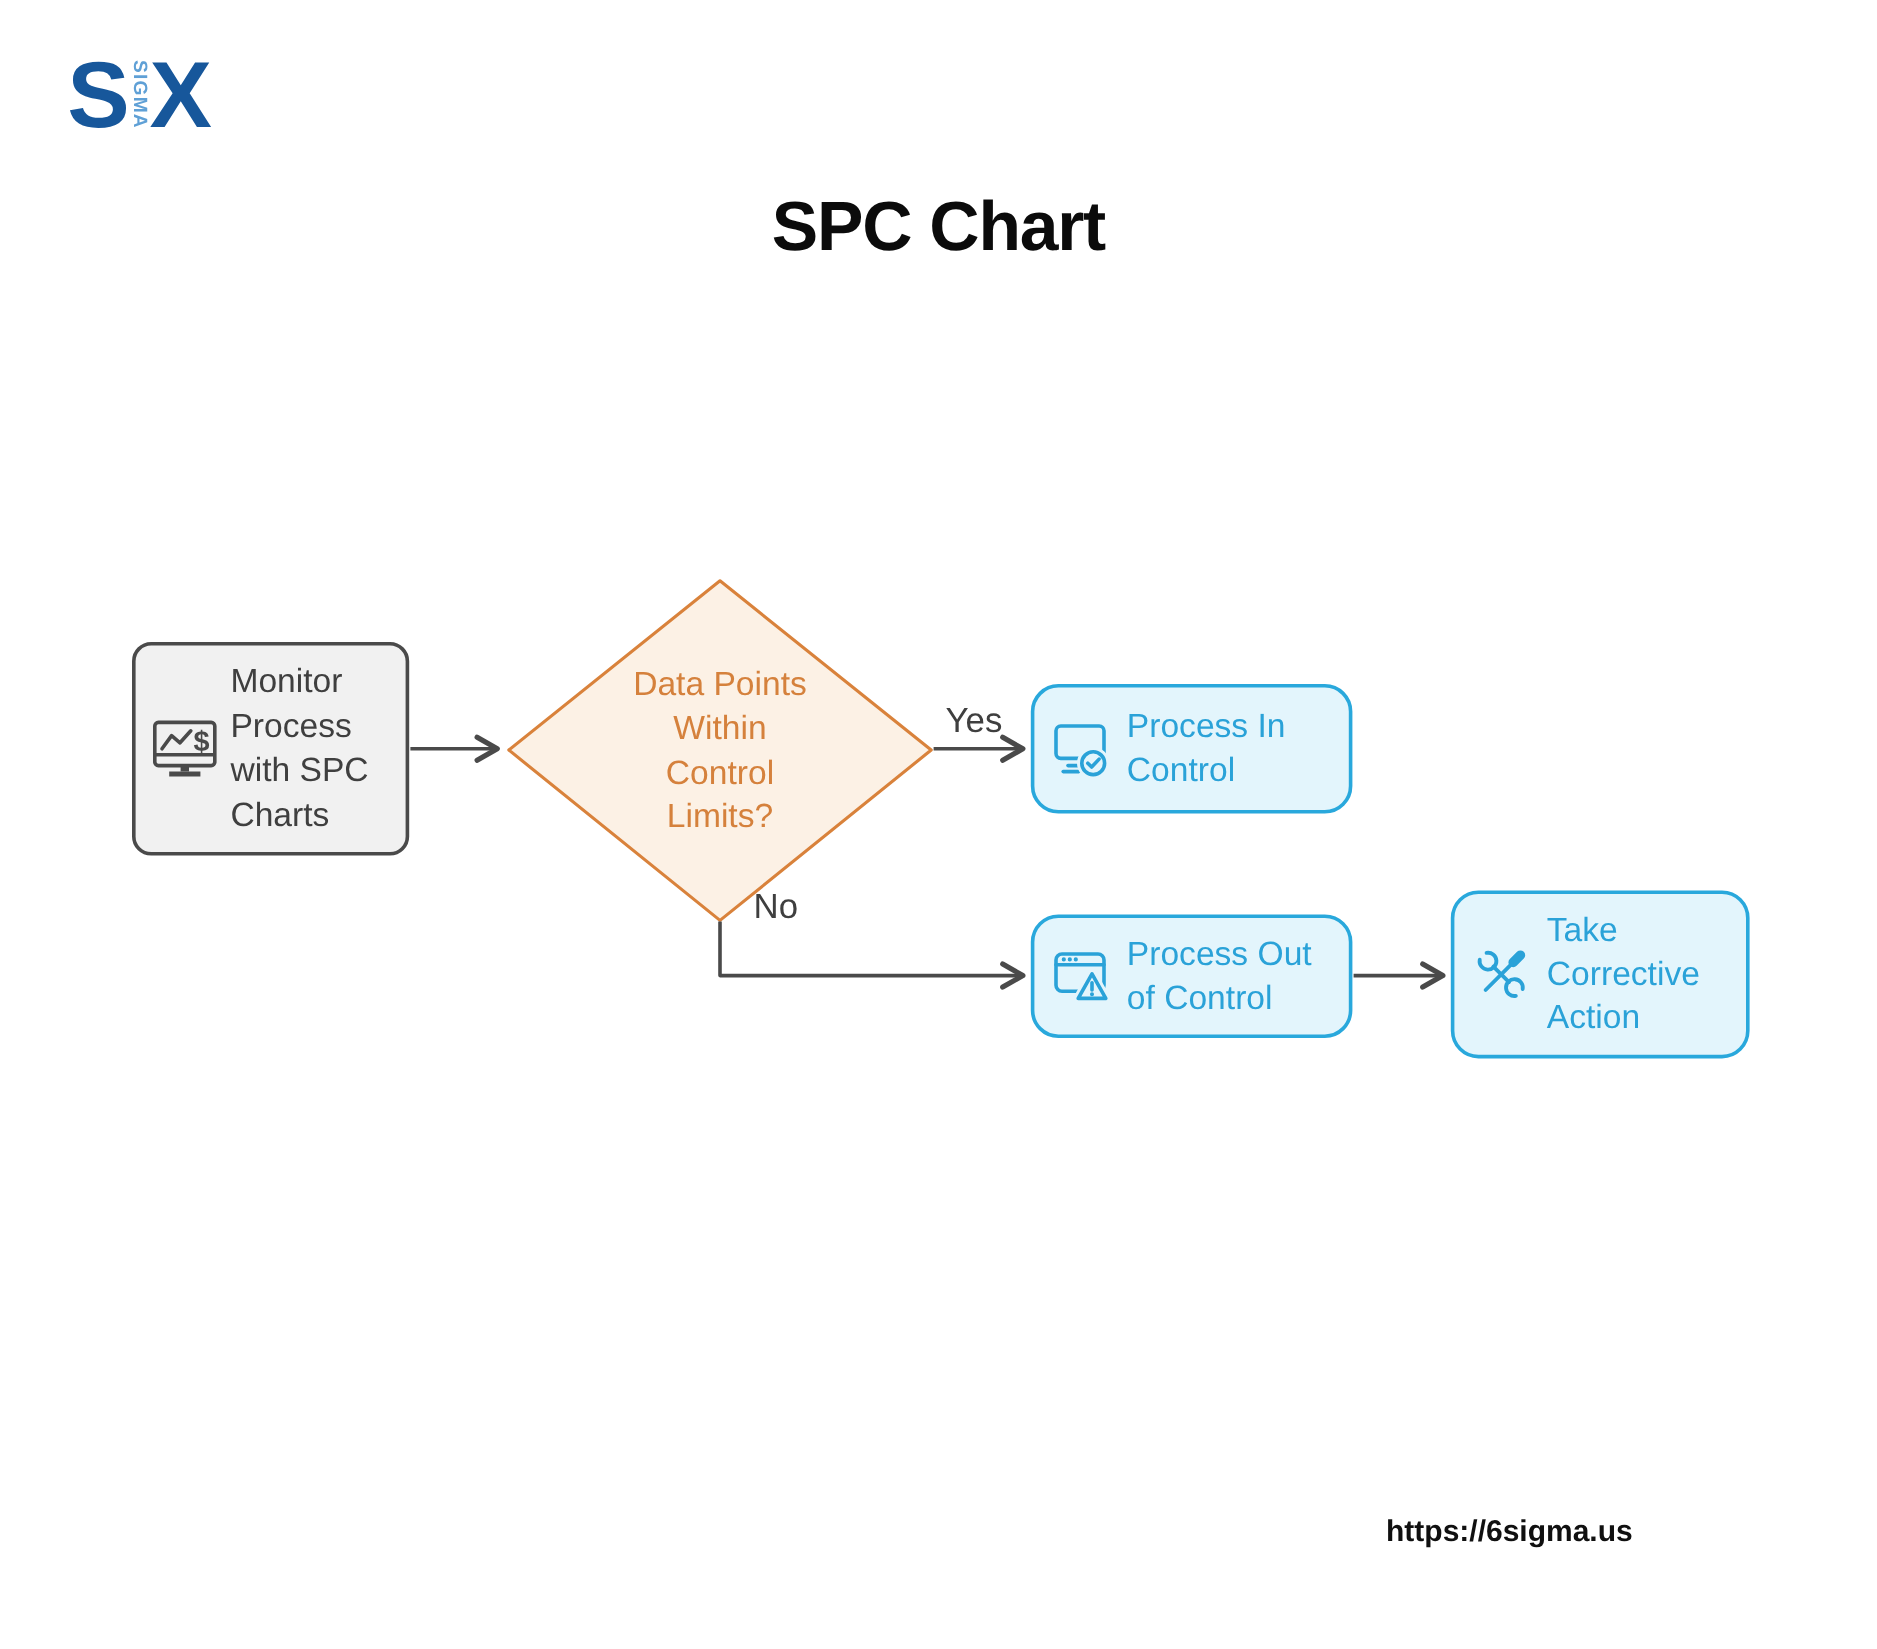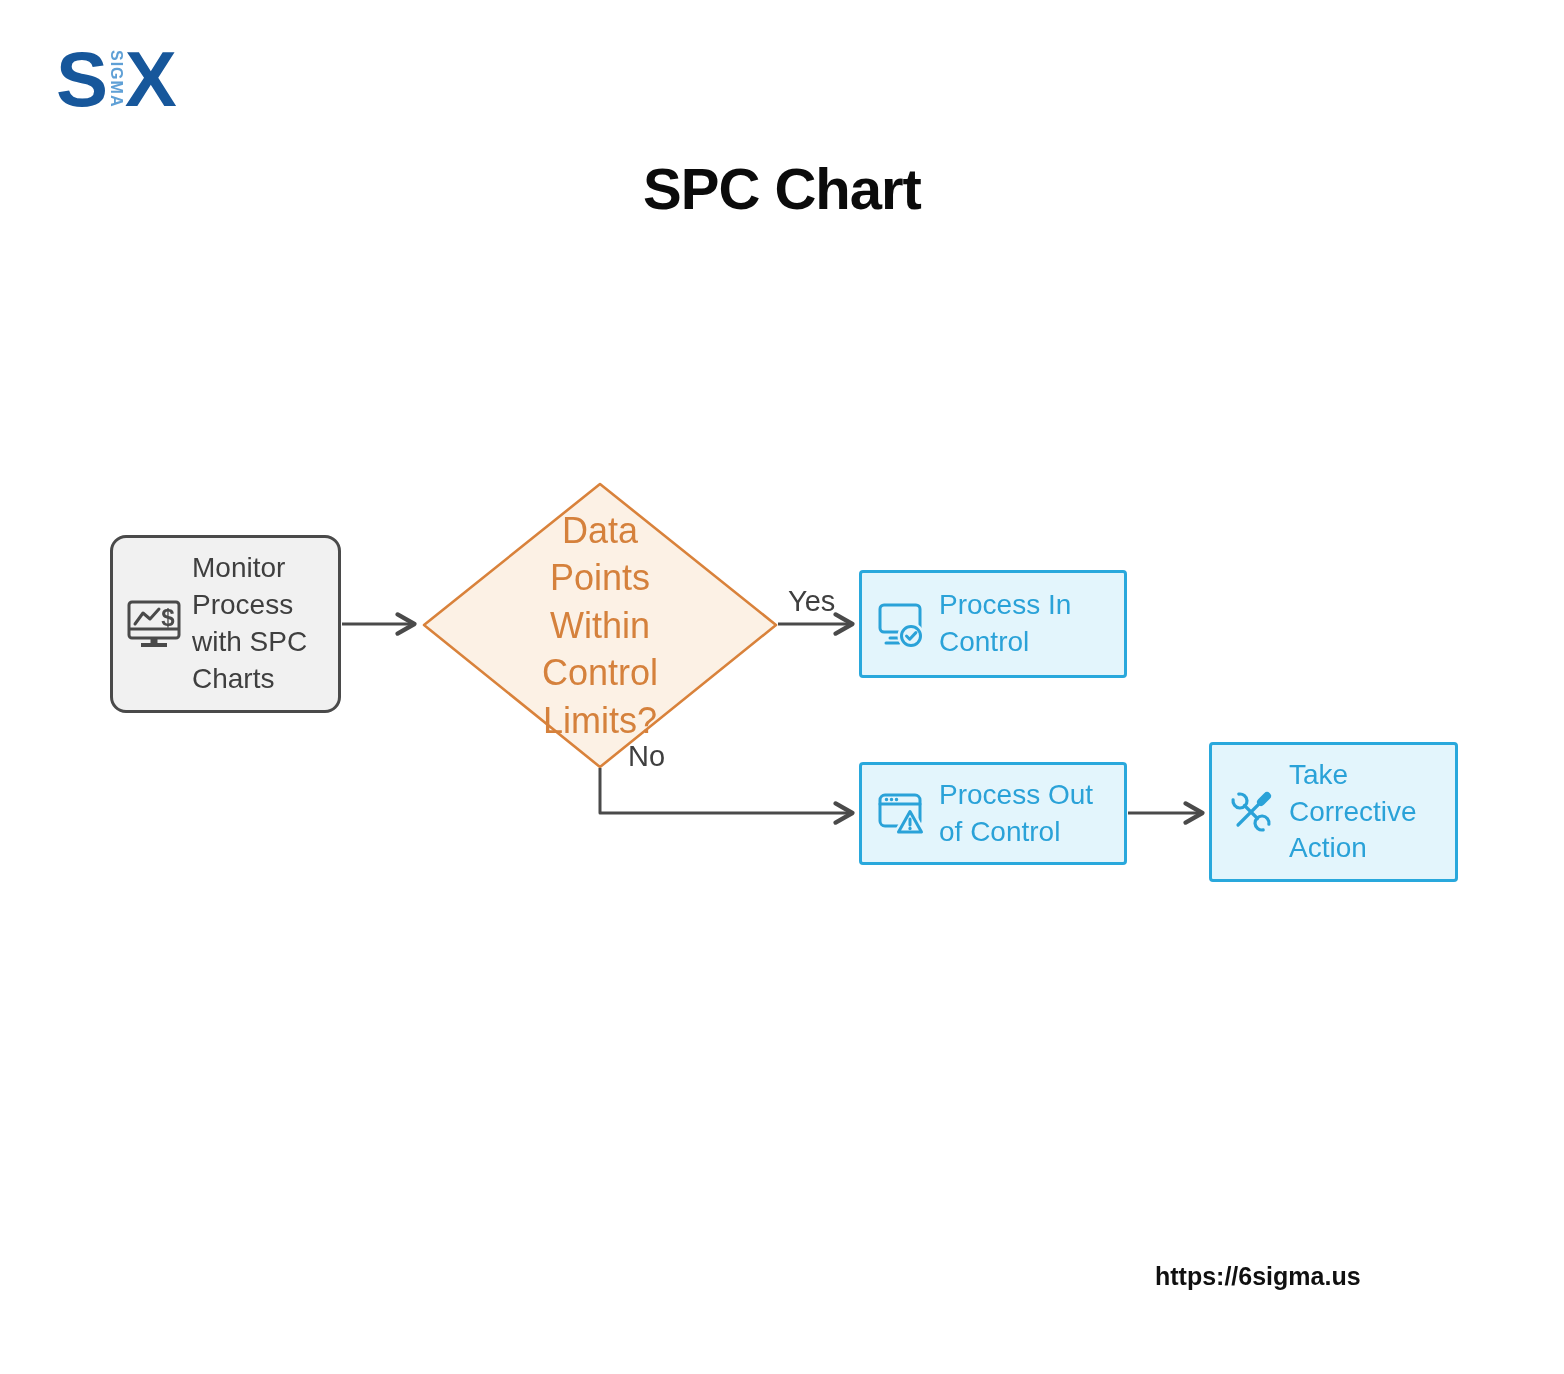--- a/index.html
+++ b/index.html
@@ -52,40 +52,40 @@
   .icon { display: flex; align-items: center; justify-content: center; flex: 0 0 auto; }
 
   .node-monitor {
     left: 110px; top: 535px; width: 231px; height: 178px;
     background: #F1F1F1; border-color: #4A4A4A; border-radius: 16px;
     padding: 0 10px 0 13px; gap: 10px;
   }
   .node-monitor .label { color: #3F3F3F; width: 132px; }
 
   .node-blue {
-    background: #E3F5FC; border-color: #29A8DC; border-radius: 4px;
+    background: #E3F5FC; border-color: #29A8DC; border-radius: 23px;
     padding: 0 8px 0 15px; gap: 14px;
   }
   .node-blue .label { color: #2AA2D8; }
 
   .node-in-control  { left: 859px; top: 570px; width: 268px; height: 108px; }
   .node-in-control .label { width: 152px; }
   .node-out-control { left: 859px; top: 762px; width: 268px; height: 103px; }
   .node-out-control .label { width: 172px; }
   .node-corrective  { left: 1209px; top: 742px; width: 249px; height: 140px; }
   .node-corrective .label { width: 152px; }
 
   
   .decision-text {
     position: absolute; left: 423px; top: 483px; width: 354px; height: 285px;
     display: flex; align-items: center; justify-content: center;
     text-align: center;
   }
   .decision-text .label {
-    width: 165px; font-size: 36px; line-height: 1.32;
+    width: 165px; font-size: 28px; line-height: 1.32;
     color: #D5813C;
   }
 
   
   .edge-label {
     position: absolute; font-size: 29px; color: #3F3F3F;
   }
   .edge-label-yes { left: 788px; top: 585px; }
   .edge-label-no  { left: 628px; top: 740px; }
 

